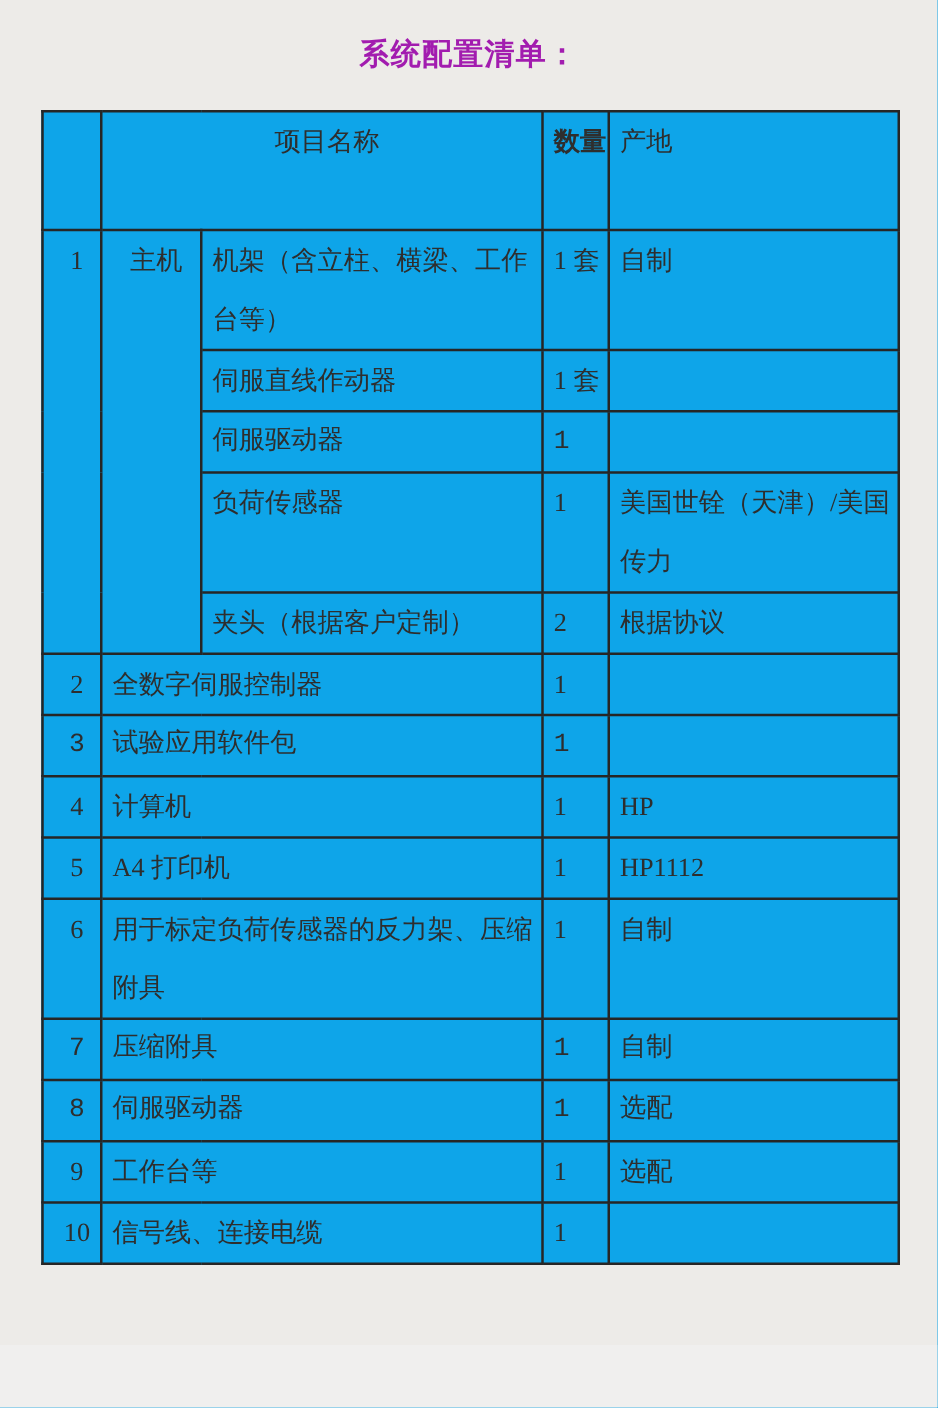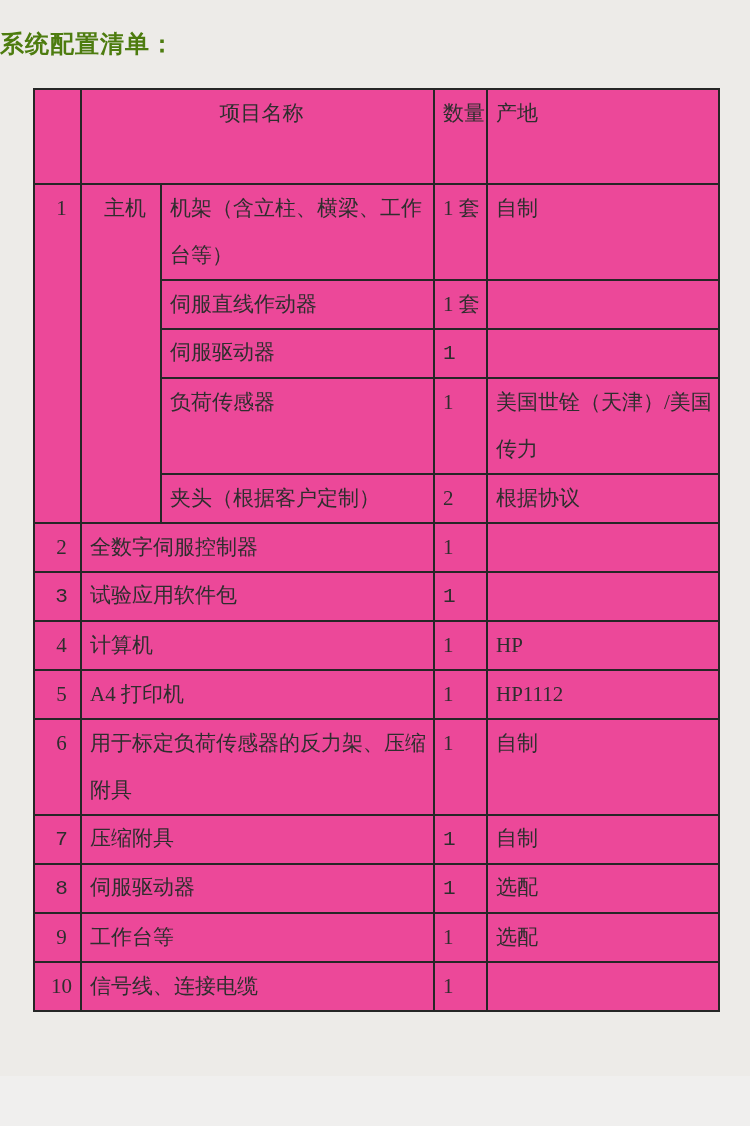--- a/index.html
+++ b/index.html
@@ -11,46 +11,47 @@
     width: 750px;
     height: 1126px;
     background: #EDEBE8;
     font-family: "Liberation Serif", "DejaVu Serif", serif;
     color: #2E2E2E;
     overflow: hidden;
   }
   .title {
     margin: 0;
     padding-top: 30px;
+    text-align: center;
     font-family: "Liberation Sans", "DejaVu Sans", sans-serif;
     font-size: 24px;
     line-height: 28px;
     font-weight: bold;
-    color: #4d7c0f;
+    color: #a21caf;
     letter-spacing: 1px;
   }
   table.config {
     border-collapse: collapse;
     table-layout: fixed;
     width: 685px;
     margin: 30px 0 0 33px;
-    background: #ec4899;
+    background: #0ea5e9;
   }
   table.config td {
     border: 2px solid #262626;
     vertical-align: top;
     padding: 0 0 0 8px;
     font-size: 21px;
     line-height: 47px;
     word-break: break-all;
     overflow: hidden;
   }
   td.c { text-align: center; padding-left: 0; }
   td.m { vertical-align: middle; }
-  td.qh { padding-right: 16px; }
+  td.qh { padding-right: 16px; font-weight: bold; }
   tr.h46 { height: 46px; }
   tr.h47 { height: 47px; padding-left: 23px; }
   tr.h48 { height: 48px; font-family: Liberation Mono, monospace; }
   tr.h49 { height: 49px; }
   tr.h51 { height: 40px; padding-left: 21px; }
   tr.h94 { height: 94px; }
   tr.h95 { height: 95px; }
   .page-edge {
     position: absolute;
     left: 0;

